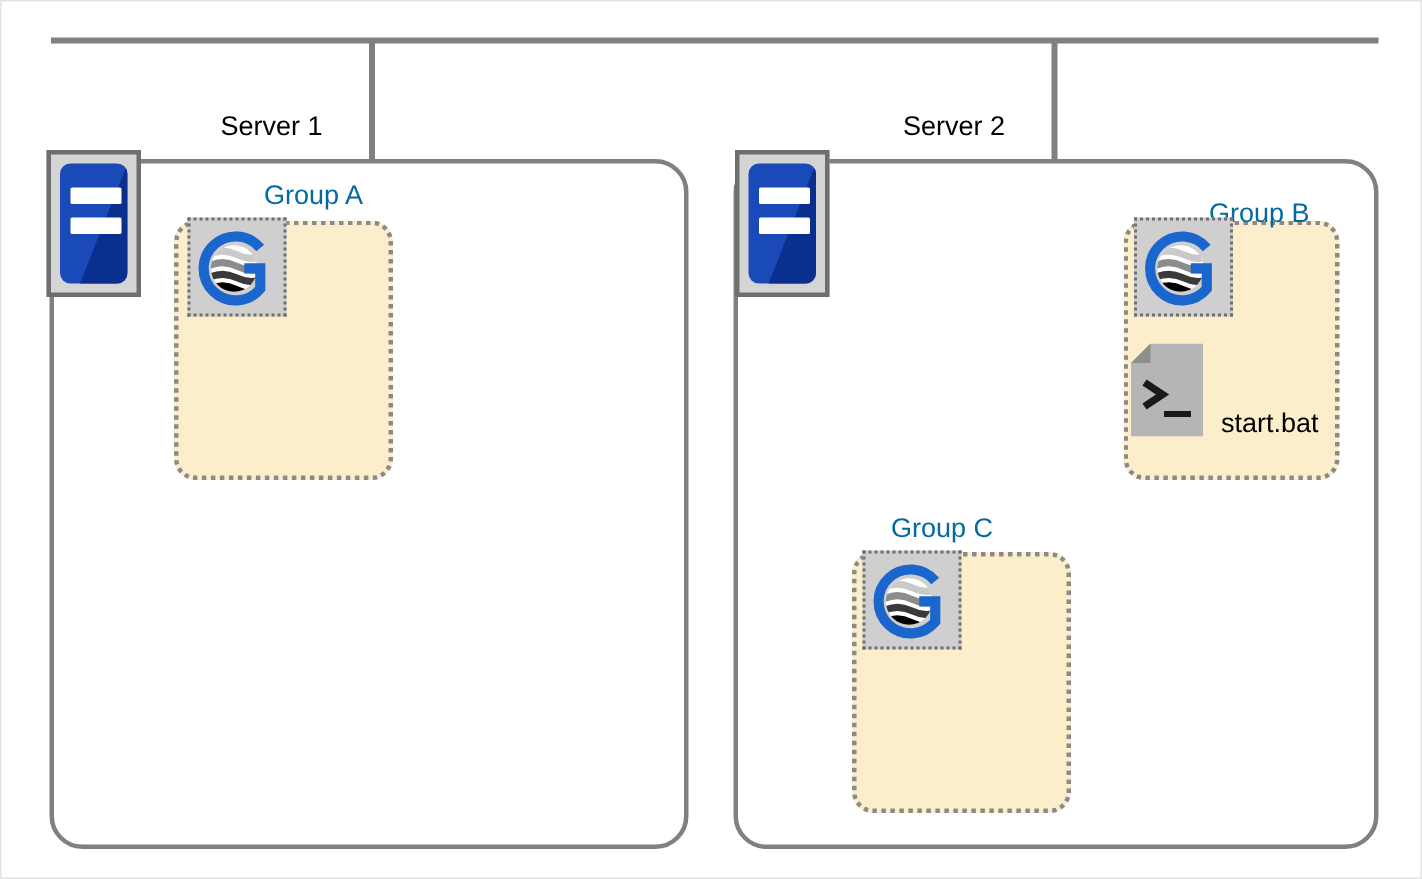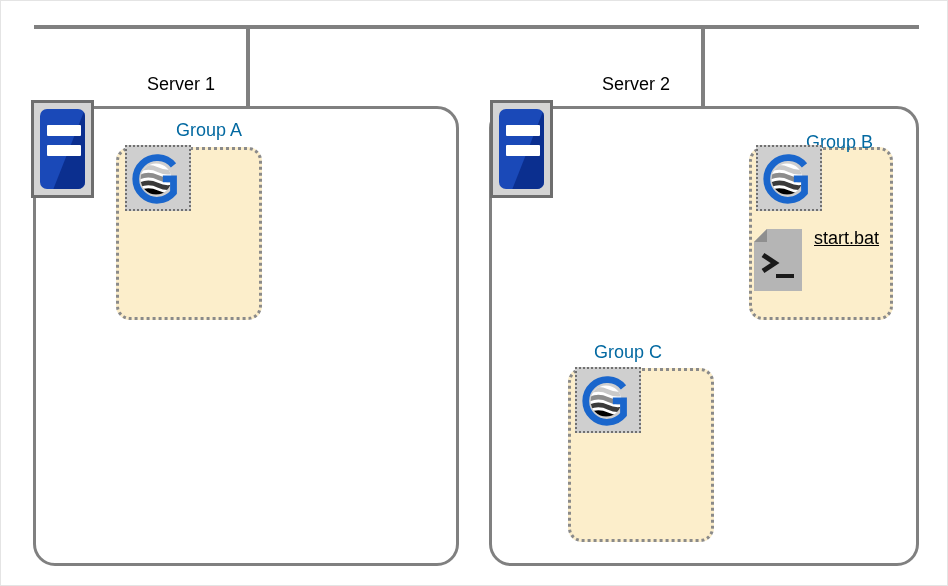--- a/index.html
+++ b/index.html
@@ -137,22 +137,21 @@
   }
   #gfA { left: 124px; top: 144px; }
   #gfB { left: 755px; top: 144px; }
   #gfC { left: 574px; top: 366px; }
   .gf-node svg { display: block; width: 100%; height: 100%; }
 
   
   .bat-row {
     position: absolute;
     display: flex;
-    align-items: flex-start;
-    text-decoration: underline;
+    align-items: flex-end;
   }
   #bat-row-b { left: 753px; top: 228px; }
   .bat-icon { width: 48px; height: 62px; display: block; }
   .bat-label {
     font-size: 18px;
     color: #000000;
     margin-left: 12px;
     white-space: nowrap;
     line-height: 1;
   }

